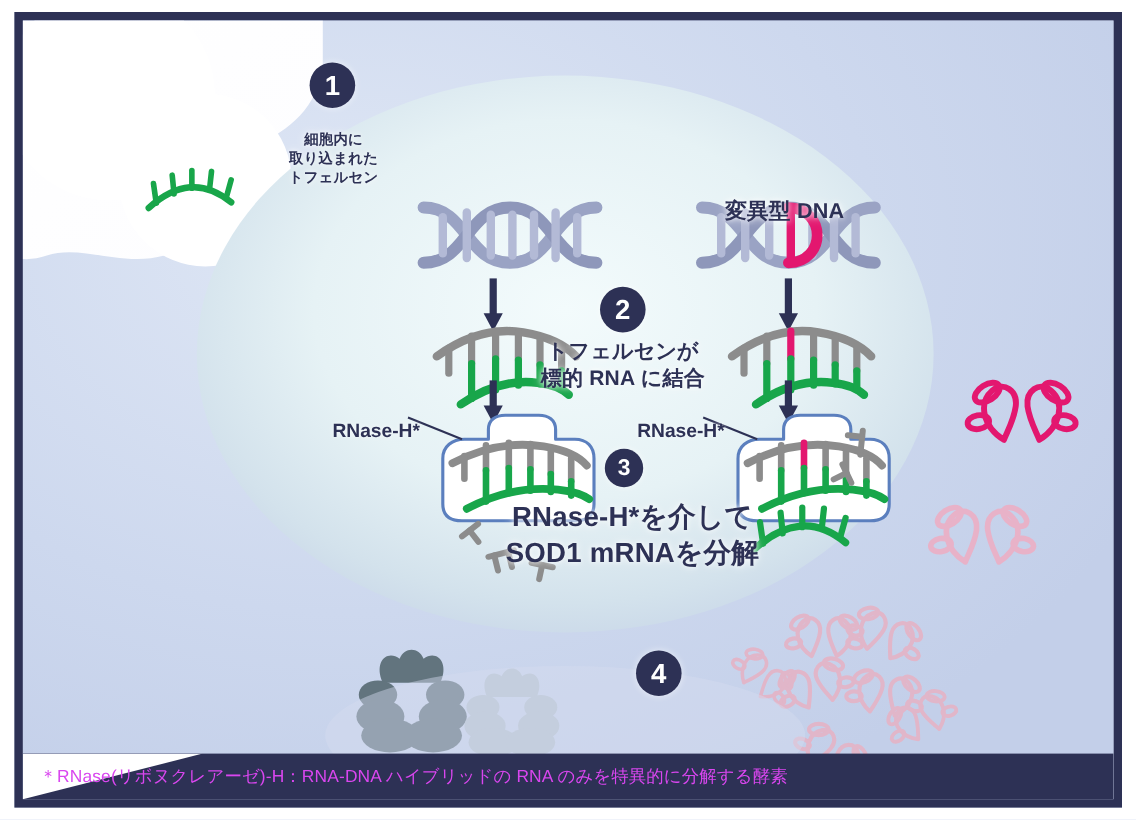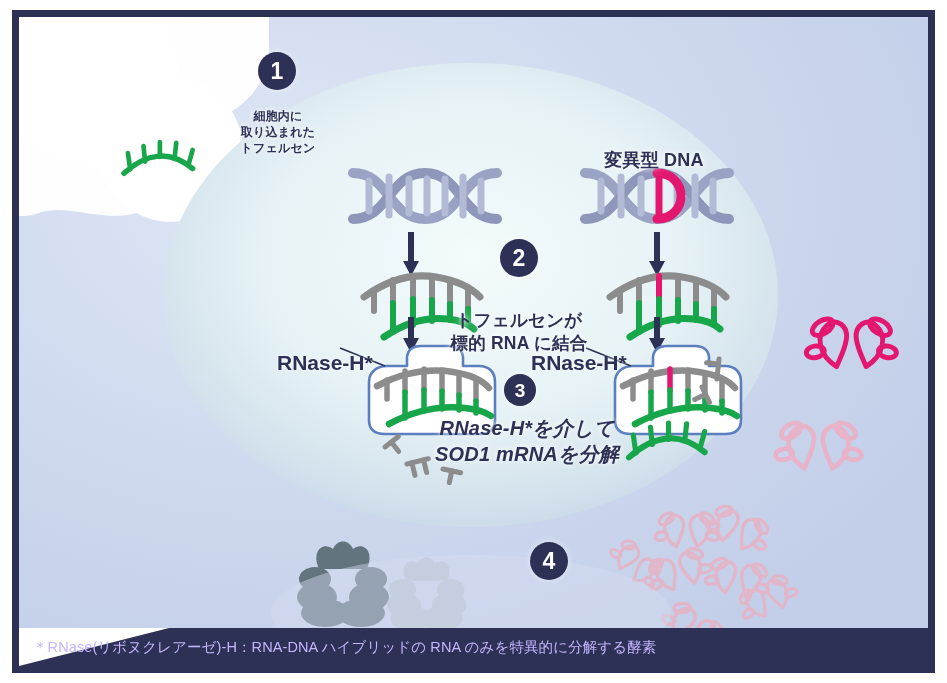--- a/index.html
+++ b/index.html
@@ -42,42 +42,42 @@
     background:#2d3155;color:#ffffff;
     font-size:23px;font-weight:bold;
     display:flex;align-items:center;justify-content:center;
     line-height:1;
     box-shadow:0 0 6px rgba(255,255,255,.6);
   }
   .badge-sm{width:32px;height:32px;font-size:19px;}
   #step1-text{left:179px;top:76px;width:160px;font-size:12px;margin-top:16px;}
   #badge1{left:239px;top:35px;}
   #label-wt{left:330px;top:132px;width:150px;font-size:18px;}
-  #label-mut{left:560px;top:132px;width:150px;font-size:18px;}
-  #step2-text{left:400px;top:264px;width:200px;font-size:17.5px;margin-top:28px;}
+  #label-mut{left:560px;top:148px;width:150px;font-size:18px;}
+  #step2-text{left:400px;top:264px;width:200px;font-size:17.5px;}
   #badge2{left:481px;top:222px;}
-  #step3-text{left:393px;top:398px;width:230px;font-size:20px;font-style:italic;}
+  #step3-text{left:393px;top:398px;width:230px;font-size:23px;}
   #badge3{left:485px;top:357px;}
   #step4-text{left:428px;top:563px;width:200px;font-size:17.5px;}
   #badge4{left:511px;top:525px;}
   .rnase-label{
-    position:absolute;font-size:21px;font-weight:bold;color:#2d3155;
+    position:absolute;font-size:16px;font-weight:bold;color:#2d3155;
     text-shadow:0 0 4px rgba(255,255,255,.9);
     white-space:nowrap;
   }
   #rnase-label-left{left:258px;top:334px;}
   #rnase-label-right{left:512px;top:334px;}
   
   .footnote{
     position:absolute;
     left:0;bottom:0;
     width:100%;
     height:38px;
     background:#2d3155;
-    color:#c4b5fd;
+    color:#d946ef;
     display:flex;align-items:center;
     font-size:14.5px;
     padding-left:14px;
     box-sizing:border-box;
     white-space:nowrap;
     letter-spacing:.1px;
   }
   .footnote .corner{
     position:absolute;left:0;top:0;width:150px;height:38px;
     background:#ffffff;

